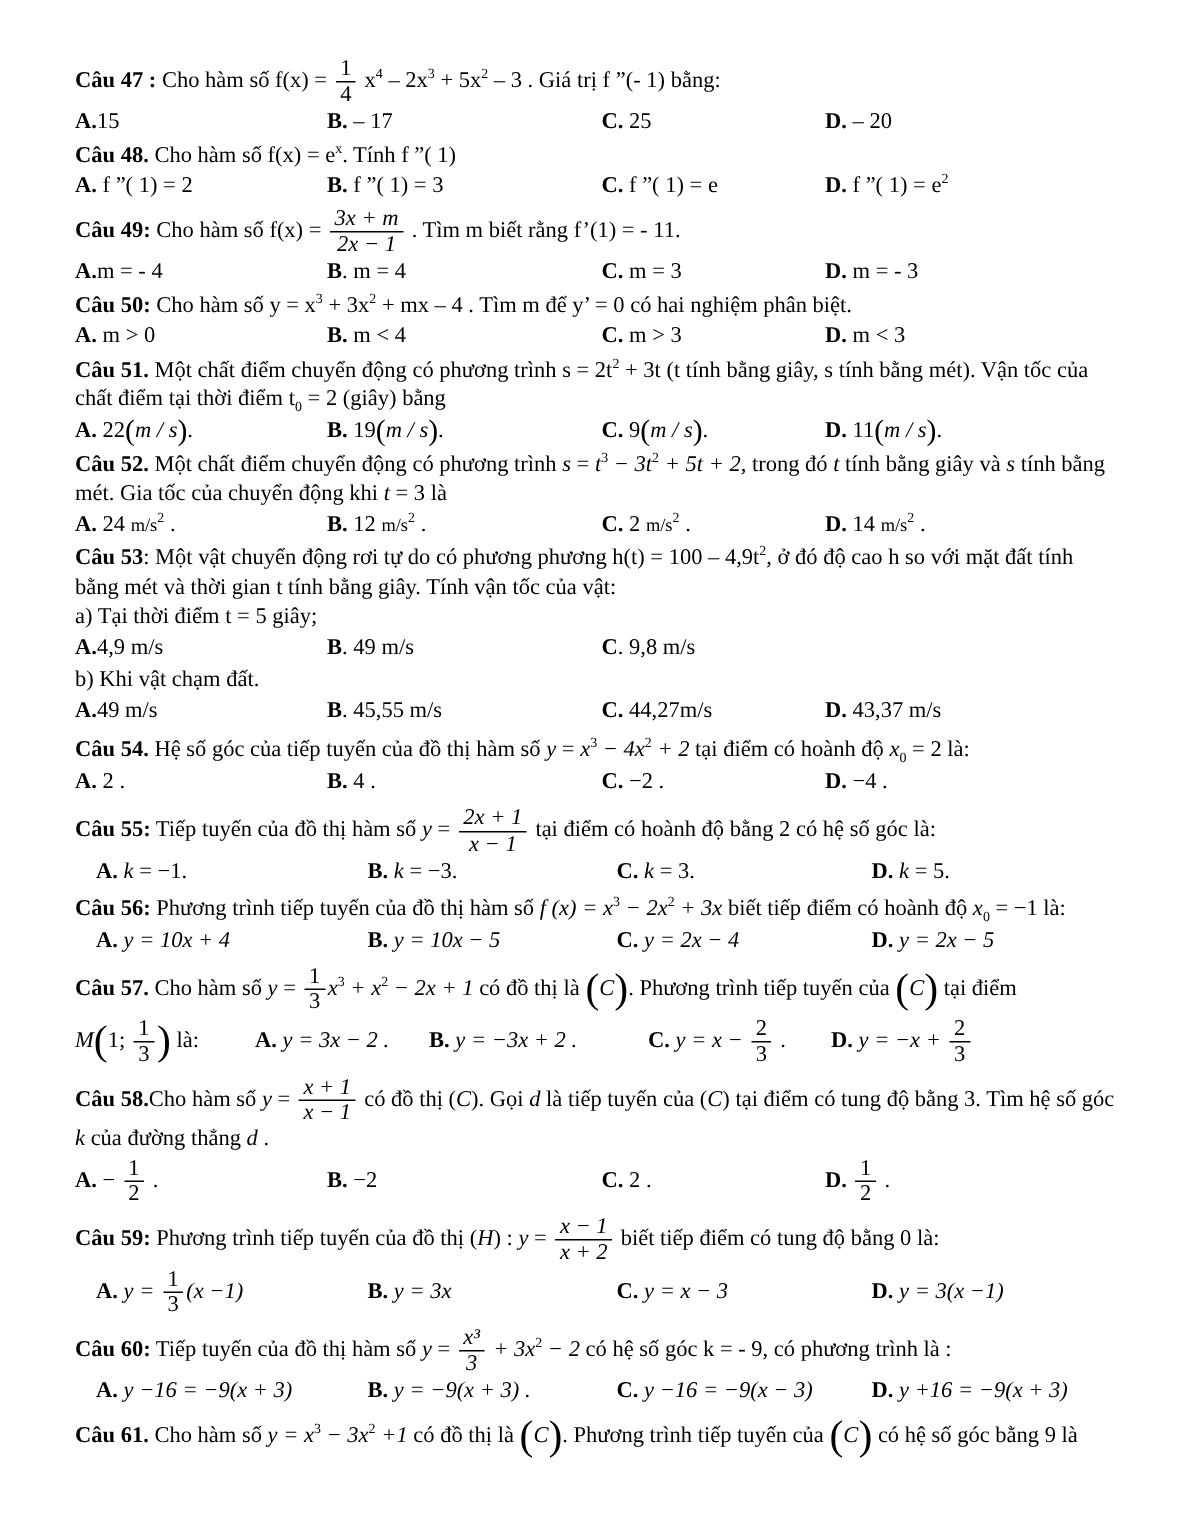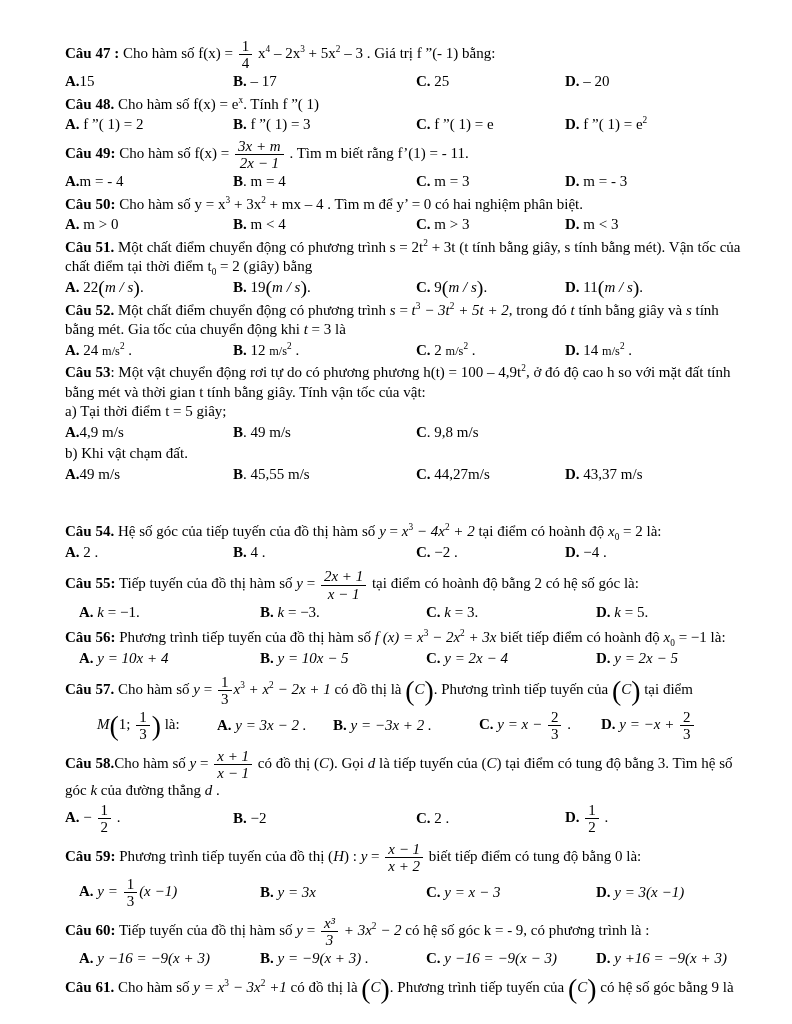--- a/index.html
+++ b/index.html
@@ -1,34 +1,34 @@
 <!DOCTYPE html>
 <html><head>
 <meta charset="utf-8">
 <style>
   html,body{margin:0;padding:0;background:#ffffff;}
   body{width:792px;height:1024px;color:#000;font-family:"Liberation Serif",serif;font-size:15px;line-height:1.3;overflow:hidden;}
-  .doc{padding:38px 46px 0 65px;font-family:Liberation Serif, serif;}
+  .doc{padding:38px 46px 0 50px;font-family:Liberation Serif, serif;}
   .q{margin:0 0 3px 0;}
   .q p{margin:0;}
   b{font-weight:bold;}
   .it{font-style:italic;}
   .sm{font-size:0.82em;margin-top:28px;}
   sup{font-size:0.62em;line-height:0;}
   sub{font-size:0.62em;line-height:0;}
   .frac{display:inline-block;vertical-align:middle;text-align:center;line-height:1.08;padding:0 2px;}
   .frac .num{display:block;border-bottom:1px solid #000;padding:0 3px;}
   .frac .den{display:block;padding:0 3px;}
   .tp{font-size:1.32em;line-height:1;vertical-align:-0.12em;}
   .TP{font-size:1.85em;line-height:1;vertical-align:middle;font-weight:300;}
   .opts{display:grid;margin:1px 0 2px;align-items:center;}
   .opts.std{grid-template-columns:168px 183px 149px 1fr;}
   .opts.ind{padding-left:14px;grid-template-columns:181px 166px 170px 1fr;}
-  .opts.mrow{grid-template-columns:120px 116px 146px 122px 1fr;margin-left:32px;}
-  [data-name="question-54"]{margin-top:38px;}
+  .opts.mrow{grid-template-columns:120px 116px 146px 122px 1fr;}
+  [data-name="question-54"]{margin-top:7px;}
   [data-name="question-55"],[data-name="question-56"],[data-name="question-57"],
   [data-name="question-58"],[data-name="question-59"],[data-name="question-60"],
   [data-name="question-61"]{margin-top:6px;}
 </style>
 </head>
 <body>
 
 <div class="doc" id="doc" data-name="exam-document">
     <div class="q" data-name="question-47">
       <p data-name="question-text"><b data-name="label-bold">Câu 47 :</b><span data-name="text-segment"> Cho hàm số f(x) = </span><span class="frac" data-name="fraction"><span class="num" data-name="numerator">1</span><span class="den" data-name="denominator">4</span></span><span data-name="text-segment"> x</span><sup data-name="superscript">4</sup><span data-name="text-segment"> – 2x</span><sup data-name="superscript">3</sup><span data-name="text-segment"> + 5x</span><sup data-name="superscript">2</sup><span data-name="text-segment"> – 3 . Giá trị f ”(- 1) bằng:</span></p>

